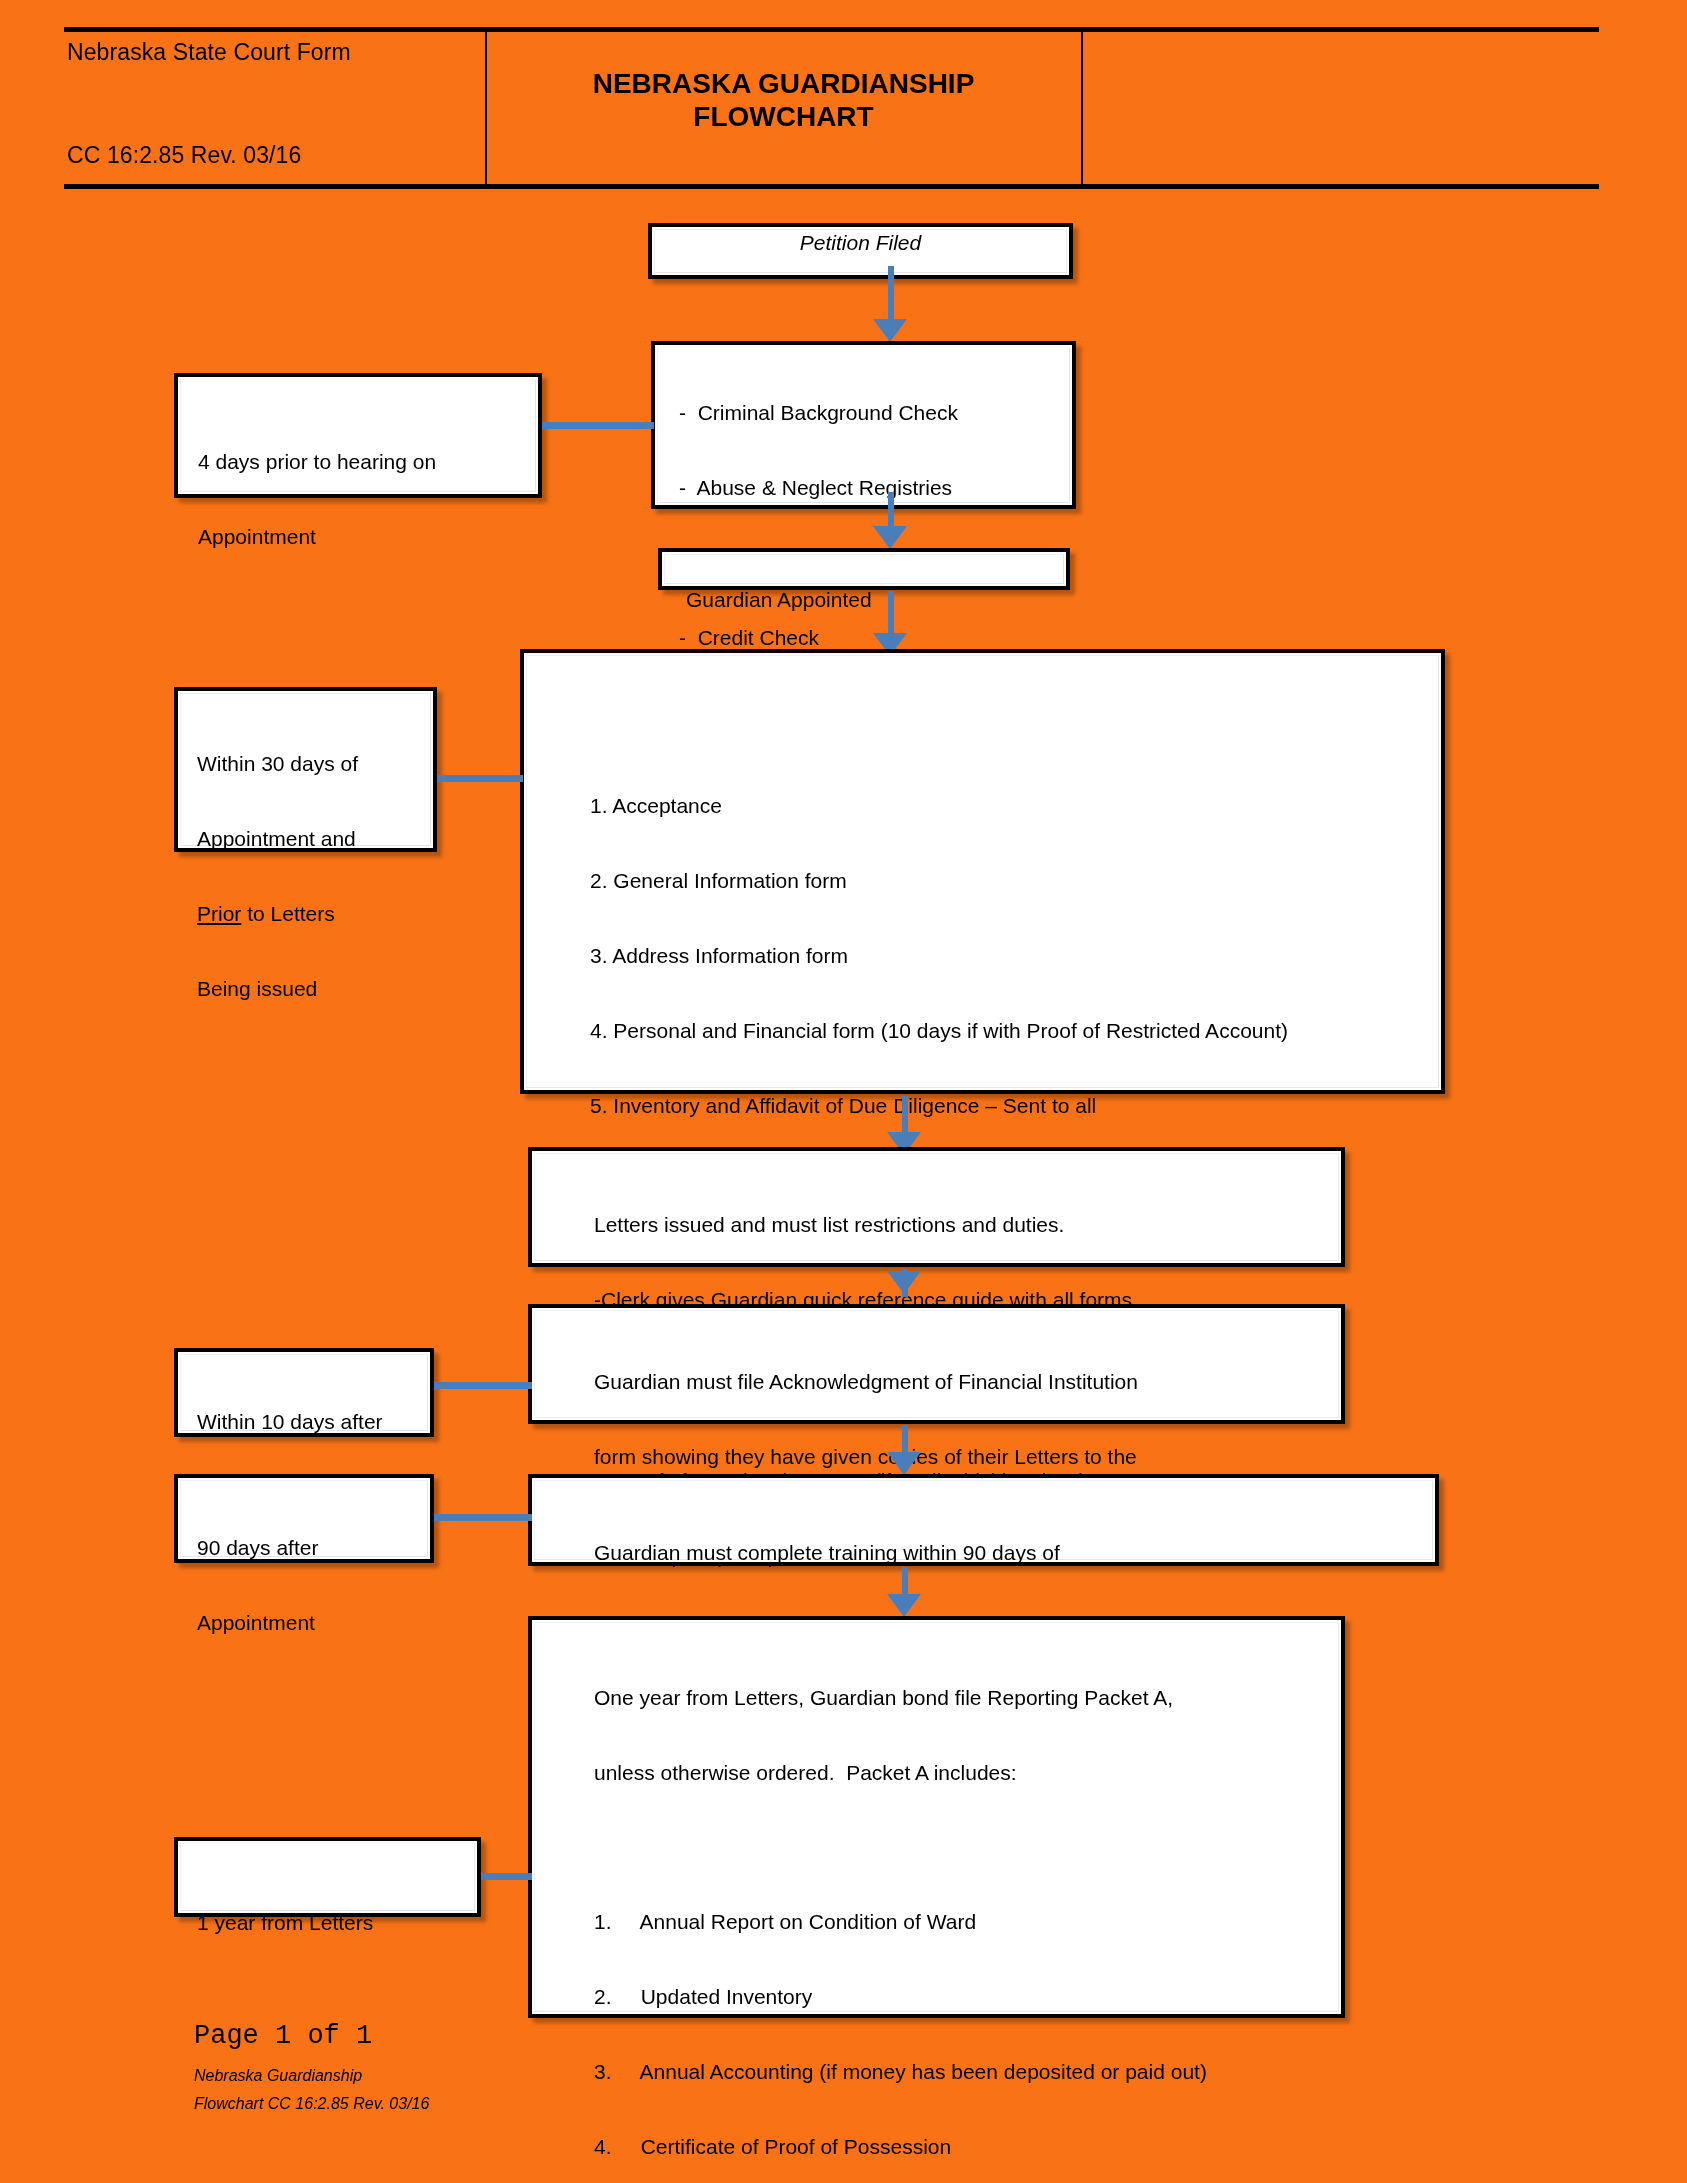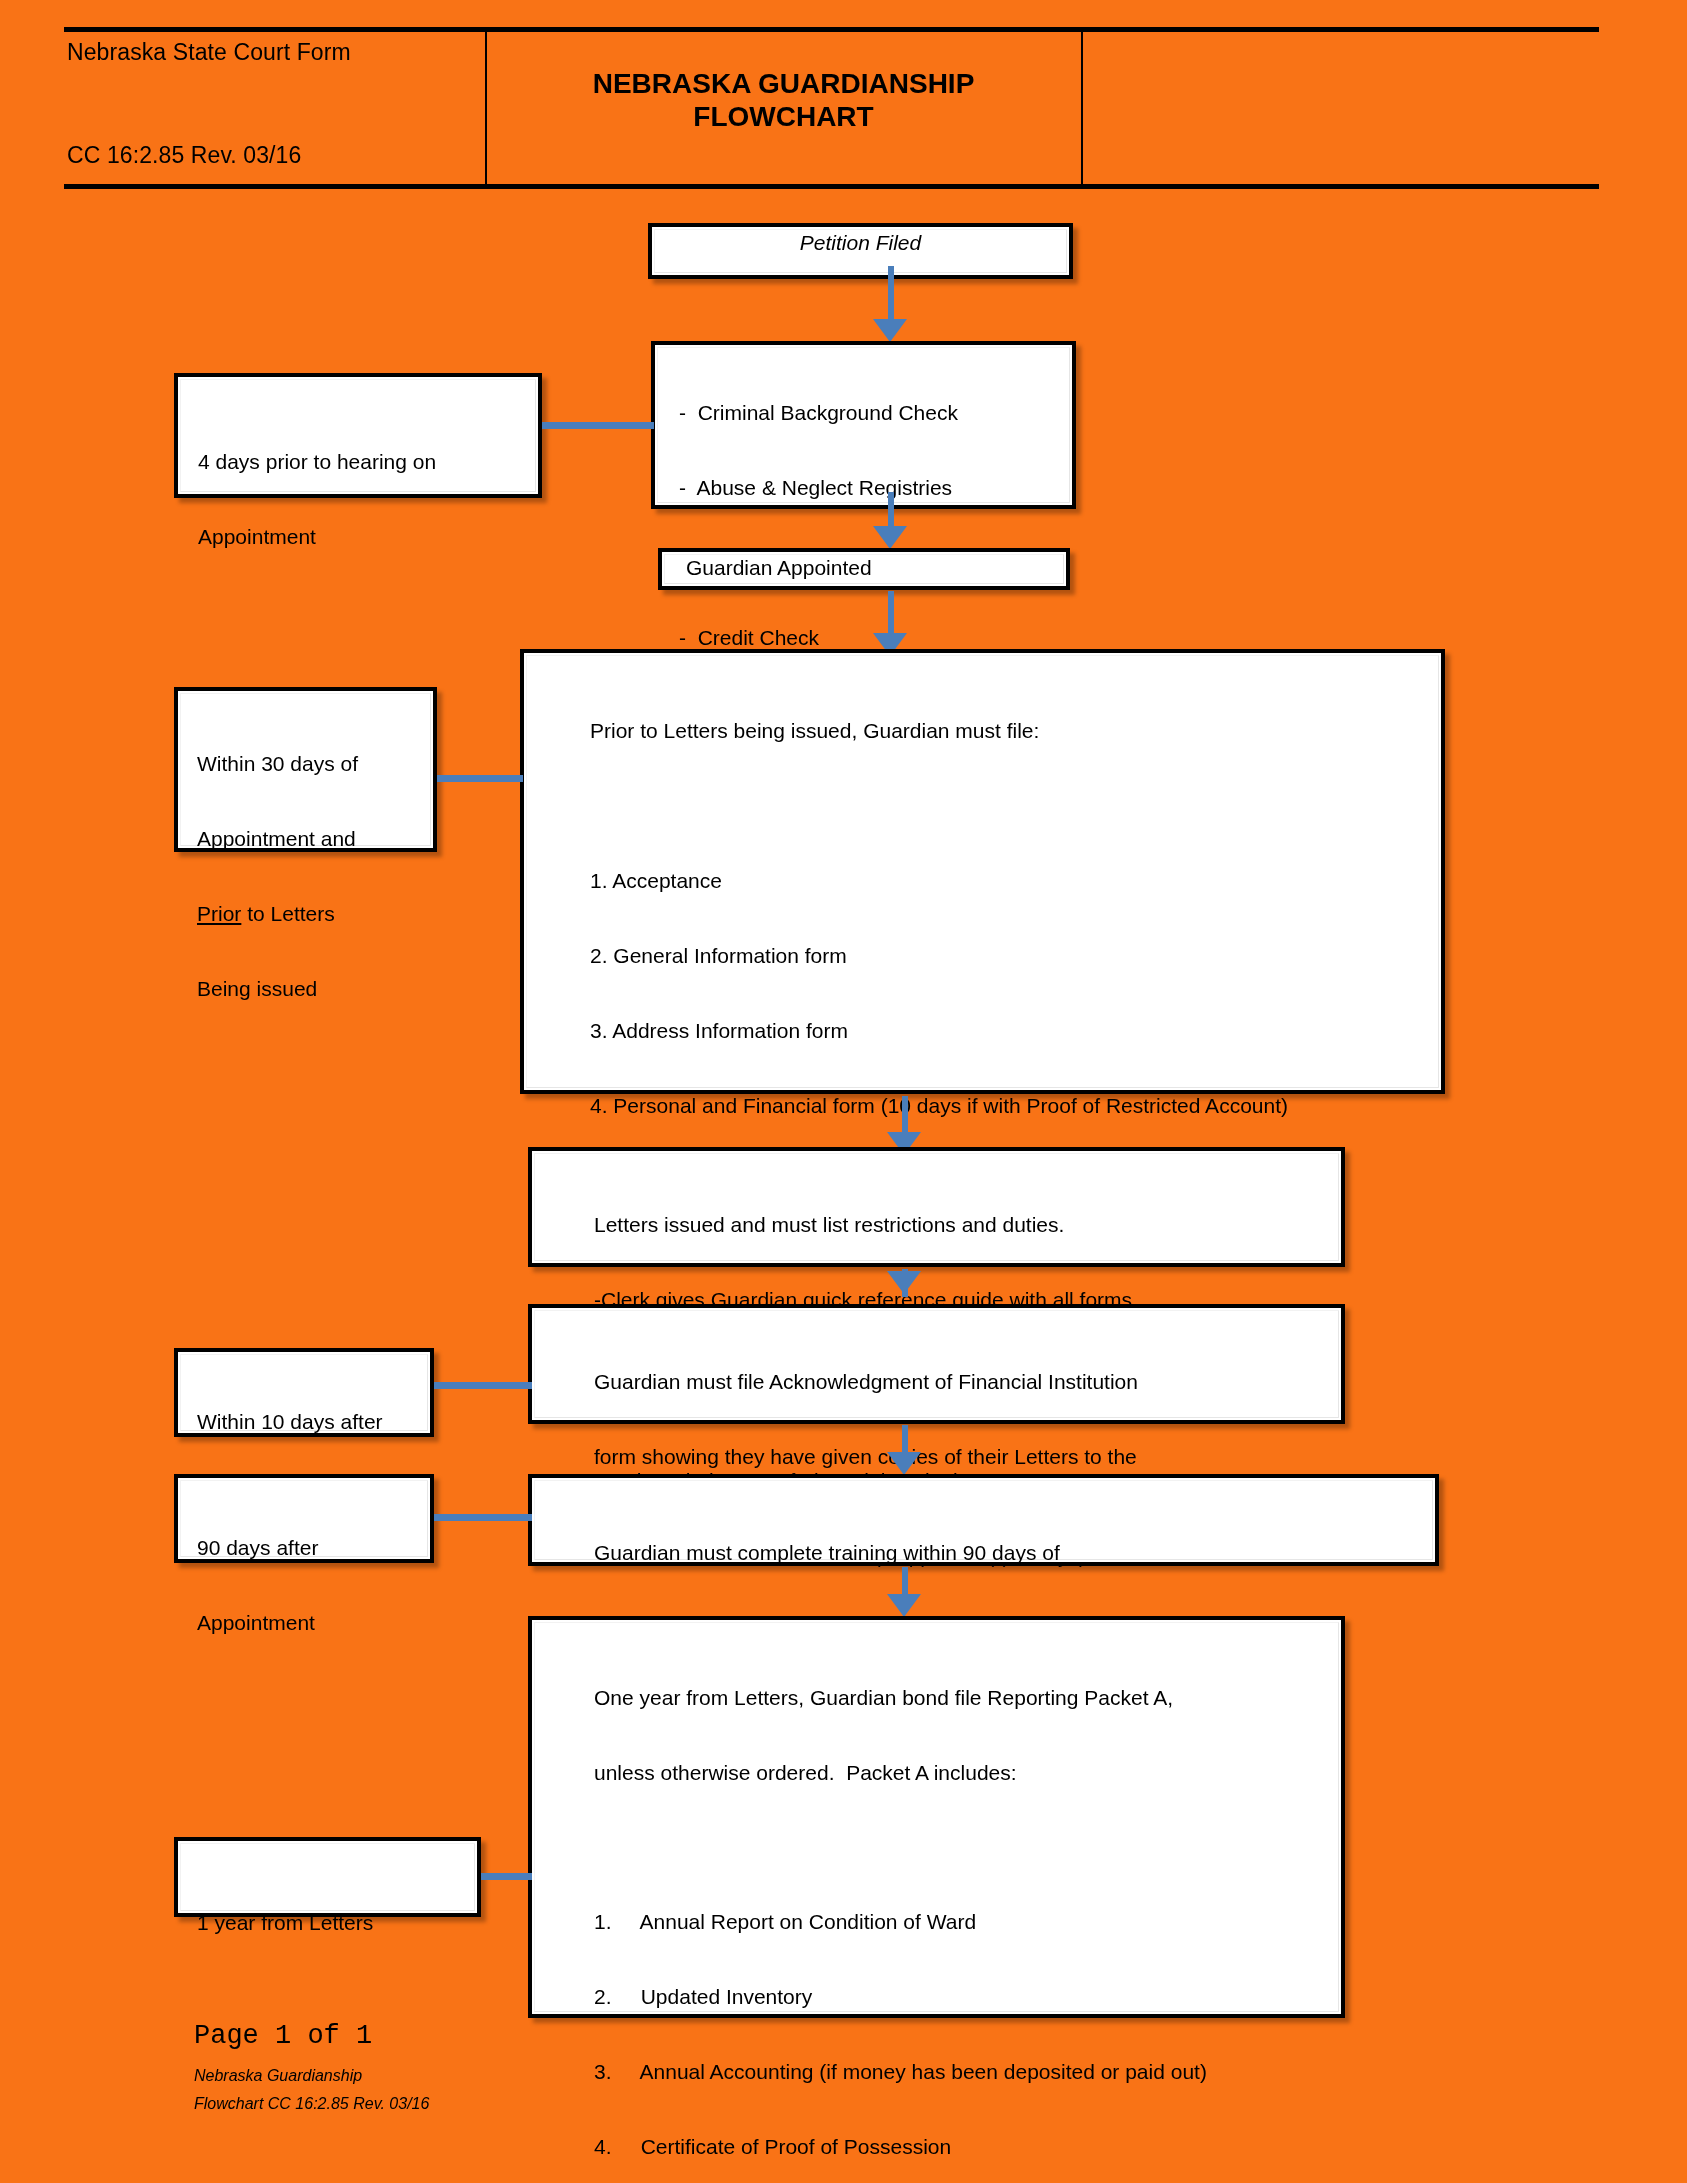--- a/index.html
+++ b/index.html
@@ -189,30 +189,29 @@
       <div class="para">Appointment</div>
     </div>
   </div>
   <div class="connector-h" style="left:542px; top:422px; width:112px;"></div>
 
   <div class="arrow-shaft" style="left:888px; top:492px; height:38px;"></div>
   <div class="arrow-head" style="left:873px; top:526px;"></div>
 
   <div class="box" style="left:658px; top:548px; width:412px; height:42px;">
     <div class="box-inner"></div>
-    <div class="box-text" style="padding:5.4px 0 0 24px;">Guardian Appointed</div>
+    <div class="box-text" style="padding:5.4px 0 0 24px;margin-top:32px;">Guardian Appointed</div>
   </div>
 
   <div class="arrow-shaft" style="left:888px; top:591px; height:47px;"></div>
   <div class="arrow-head" style="left:873px; top:633px;"></div>
 
   <div class="box" style="left:520px; top:649px; width:925px; height:445px;">
     <div class="box-inner"></div>
     <div class="box-text" style="padding:19px 0 0 66px;">
-      <div class="para">Prior to Letters being issued, Guardian must file:</div>
       <div style="height:33px;"></div>
       <div class="listline">1. Acceptance</div>
       <div class="listline">2. General Information form</div>
       <div class="listline">3. Address Information form</div>
       <div class="listline">4. Personal and Financial form (10 days if with Proof of Restricted Account)</div>
       <div class="listline">5. Inventory and Affidavit of Due Diligence – Sent to all</div>
       <div class="listline">    interested persons with Notice of Interested Party form</div>
       <div class="listline">    (Inventory is reviewed by Judge or Clerk Magistrate to</div>
       <div class="listline">    determine if bond is appropriate)</div>
       <div class="listline">6. Acknowledgment of Financial Institution</div>

